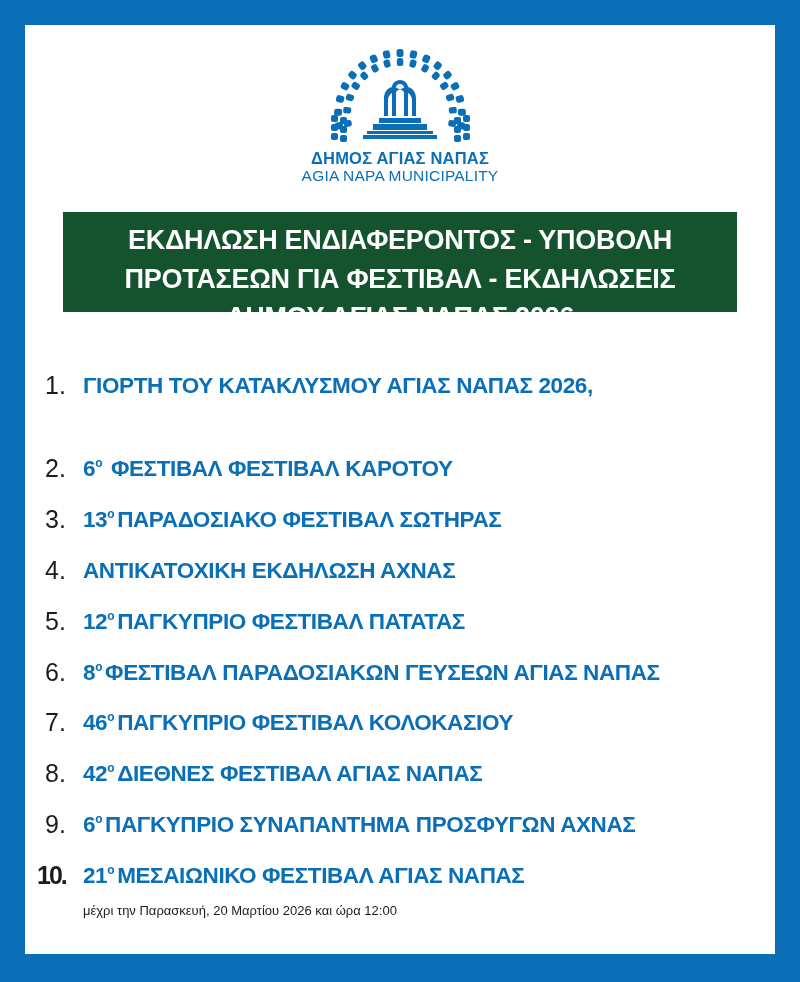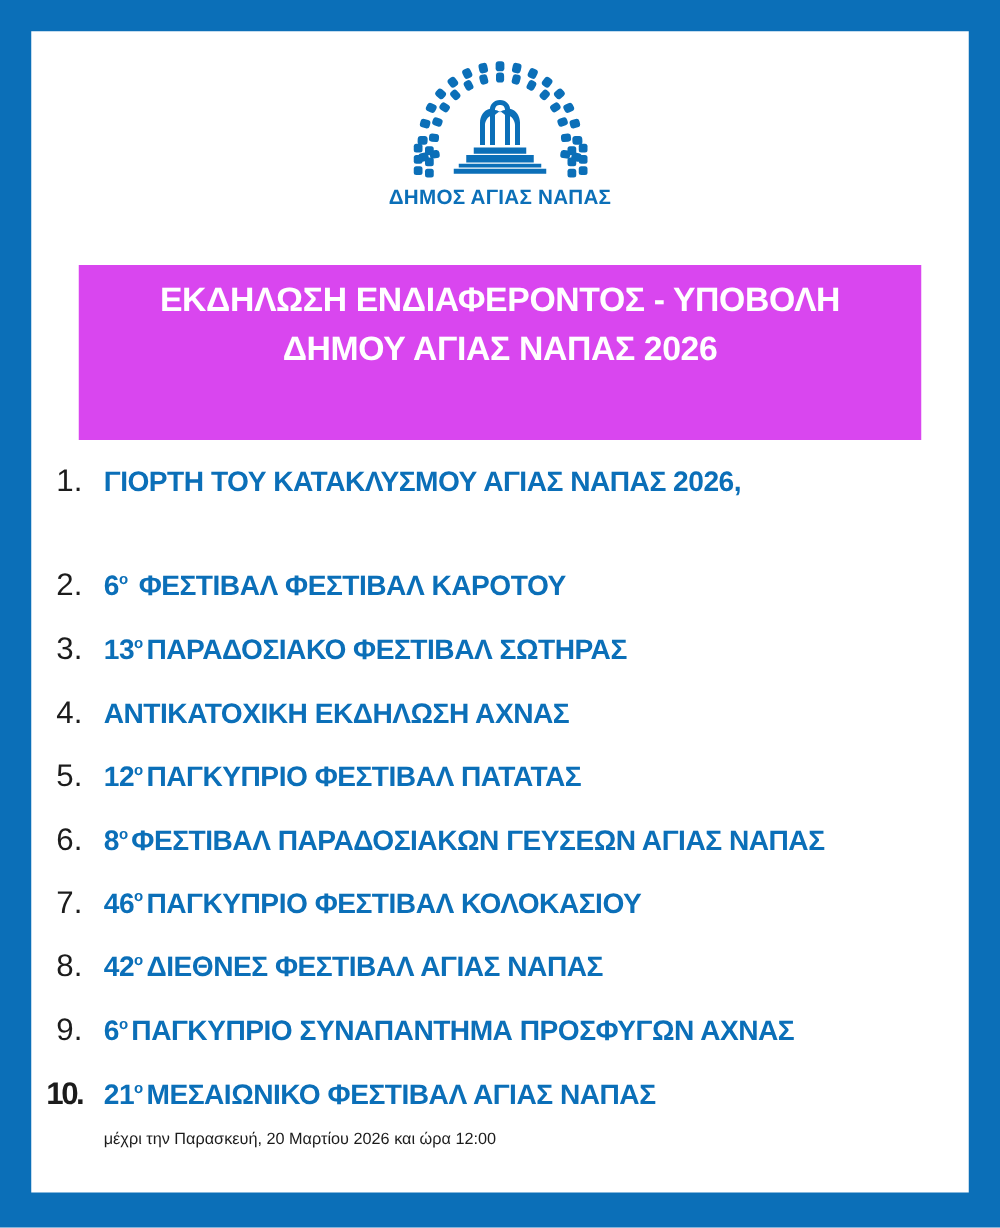--- a/index.html
+++ b/index.html
@@ -32,22 +32,22 @@
   }
   .logo-en {
     font-size: 15.5px;
     color: #0b6fb8;
     line-height: 17px;
     letter-spacing: 0.2px;
   }
   .title-box {
     position: absolute;
     left: 38px; top: 187px;
-    width: 674px; height: 140px;
-    background: #d946ef;
+    width: 674px; height: 100px;
+    background: #14532d;
     color: #ffffff;
     text-align: center;
     box-sizing: border-box;
     padding-top: 9px;
   }
   .title-line {
     font-weight: bold;
     font-size: 27px;
     line-height: 38.5px;
     letter-spacing: -0.3px;
@@ -155,24 +155,26 @@
 
       <g fill="#0b6fb8">
         <path d="M71 37 c-5 0 -8 4 -8 7 c-5 1 -8 6 -8 11 l0 18 l4 0 l0 -16 c0 -3 2 -6 4 -7 l0 23 l4 0 l0 -24 c1 -1 2 -2 4 -3 c2 1 3 2 4 3 l0 24 l4 0 l0 -23 c2 1 4 4 4 7 l0 16 l4 0 l0 -18 c0 -5 -3 -10 -8 -11 c0 -3 -3 -7 -8 -7 z M71 41 c2 0 4 1 4 4 c-2 0 -3 1 -4 2 c-1 -1 -2 -2 -4 -2 c0 -3 2 -4 4 -4 z"></path>
         <rect x="50" y="75" width="42" height="5"></rect>
         <rect x="44" y="81" width="54" height="6"></rect>
         <rect x="38" y="88" width="66" height="3"></rect>
         <rect x="34" y="92" width="74" height="4"></rect>
       </g>
     </svg>
     <div class="logo-gr">ΔΗΜΟΣ ΑΓΙΑΣ ΝΑΠΑΣ</div>
+    <div class="logo-en">AGIA NAPA MUNICIPALITY</div>
   </div>
 
   <div class="title-box">
     <div class="title-line">ΕΚΔΗΛΩΣΗ ΕΝΔΙΑΦΕΡΟΝΤΟΣ - ΥΠΟΒΟΛΗ</div>
+    <div class="title-line">ΠΡΟΤΑΣΕΩΝ ΓΙΑ ΦΕΣΤΙΒΑΛ - ΕΚΔΗΛΩΣΕΙΣ</div>
     <div class="title-line">ΔΗΜΟΥ ΑΓΙΑΣ ΝΑΠΑΣ 2026</div>
   </div>
 
   <div class="list">
     <div class="item" style="top:0px;">
       <span class="num">1.</span>
       <span class="txt">
         <span>ΓΙΟΡΤΗ ΤΟΥ ΚΑΤΑΚΛΥΣΜΟΥ ΑΓΙΑΣ ΝΑΠΑΣ 2026,</span><br>
       </span>
     </div>

